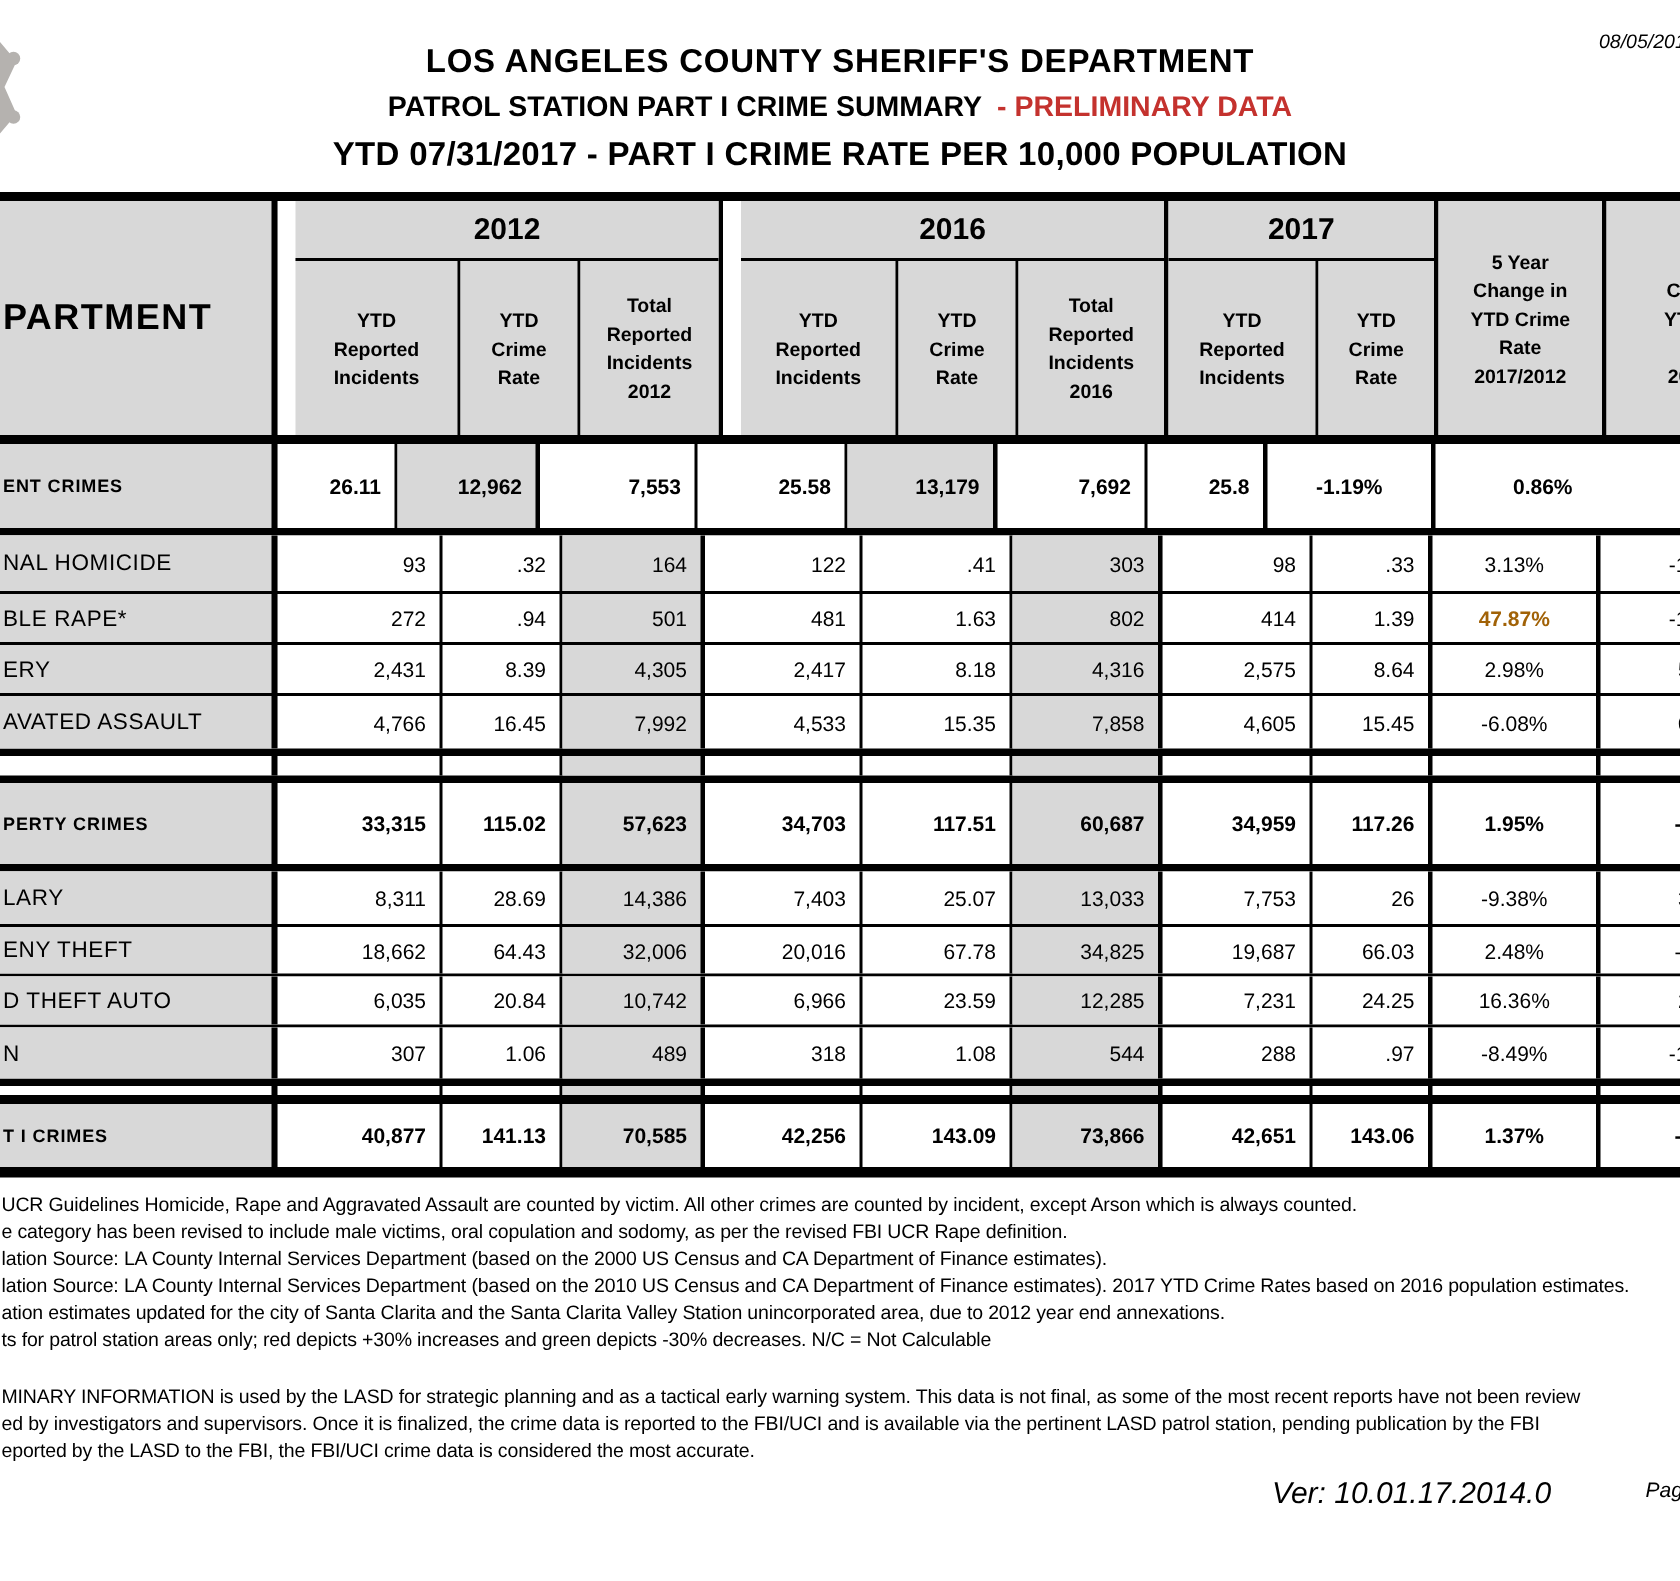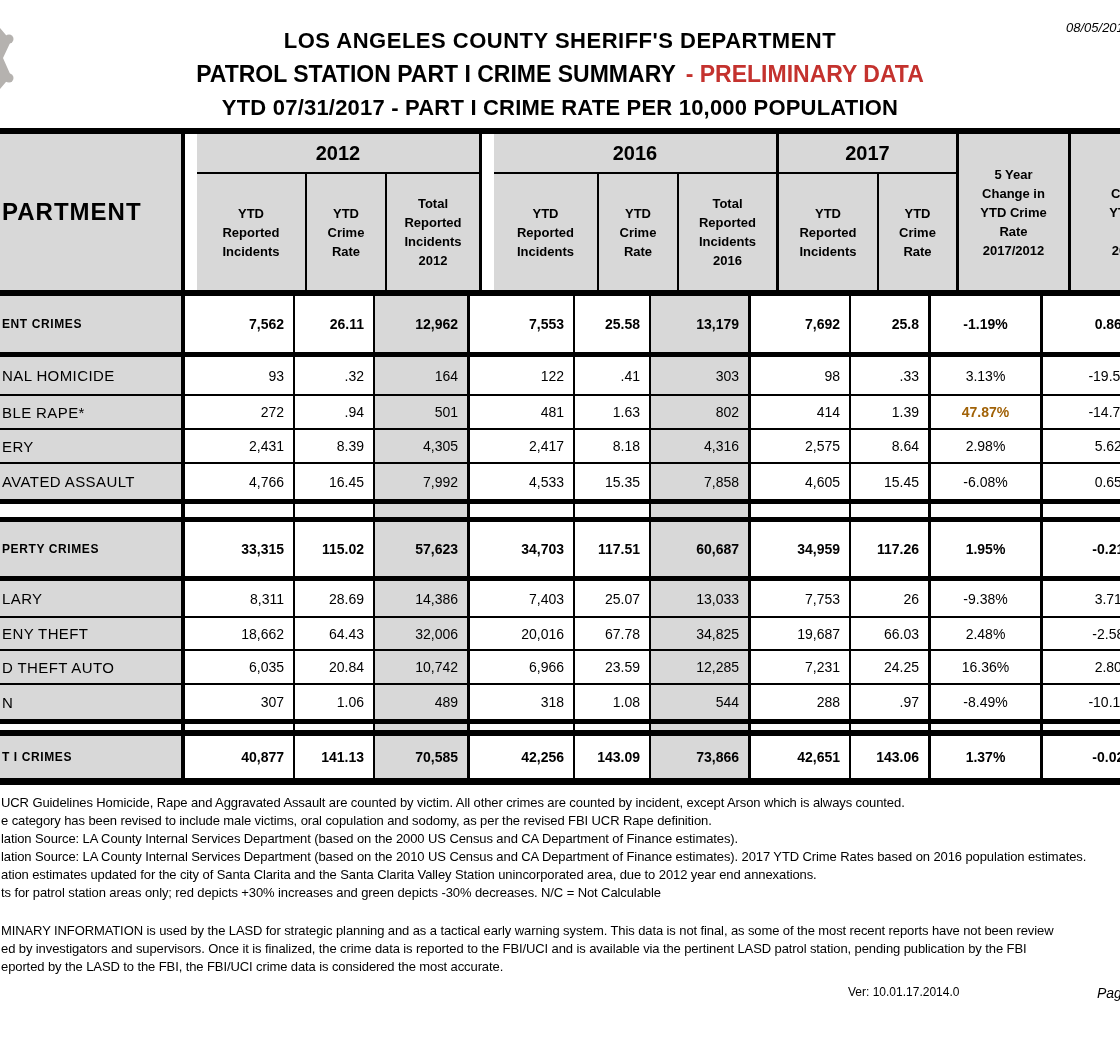--- a/index.html
+++ b/index.html
@@ -1,37 +1,37 @@
 <!DOCTYPE html>
 <html><head>
 <meta charset="utf-8">
 <style>
   html,body{margin:0;padding:0;background:#fff;}
   .viewport{position:relative;width:1120px;height:1054px;overflow:hidden;background:#ffffff;
             font-family:"Liberation Sans",sans-serif;color:#000;}
   
   .doc-header{position:absolute;top:28px;left:0;width:1120px;text-align:center;}
   .h1{font-size:22px;font-weight:bold;letter-spacing:.5px;}
-  .h2{font-size:23px;font-weight:bold;margin-top:7px;}
+  .h2{font-size:19px;font-weight:bold;margin-top:7px;}
   .h2 .flag{color:#c4322e;margin-left:10px;}
   .h3{font-size:22px;font-weight:bold;margin-top:7px;letter-spacing:.2px;}
   .print-date{position:absolute;top:20px;left:1066px;font-size:13px;font-style:italic;white-space:nowrap;}
   
   .table-wrap{position:absolute;top:128px;left:0;width:1190px;}
   .bar{background:#000;width:1190px;}
   .trow{display:flex;width:1190px;background:#fff;box-sizing:border-box;}
   .bb{border-bottom:2px solid #000;}
   .cell{box-sizing:border-box;flex:0 0 auto;height:100%;display:flex;align-items:center;
         border:0 solid #000;font-size:14px;}
   .cl{width:185px;border-right-width:4px;}
   .c1{width:110px;border-right-width:2px;}
   .c2{width:80px;border-right-width:2px;}
   .c3{width:95px;border-right-width:3px;}
   .c4{width:105px;border-right-width:2px;}
-  .c5{width:76px;border-right-width:2px;}
+  .c5{width:100px;border-right-width:2px;}
   .c6{width:100px;border-right-width:3px;}
   .c7{width:100px;border-right-width:2px;}
   .c8{width:80px;border-right-width:3px;}
   .c9{width:112px;border-right-width:3px;}
   .c10{width:143px;}
   .g{background:#d8d8d8;}
   .num{justify-content:flex-end;padding-right:9px;}
   .pct{justify-content:center;}
   .lab{padding-left:2px;font-size:15px;letter-spacing:.4px;white-space:nowrap;}
   .r-sec .num,.r-sec .pct,.r-tot .num,.r-tot .pct{font-weight:bold;}
@@ -56,21 +56,21 @@
   .s105{width:105px;border-right-width:2px;}
   .s97{width:97px;}
   .s100{width:100px;border-right-width:2px;}
   .s77{width:77px;}
   .h5{width:112px;border-right-width:3px;}
   .h1y{width:143px;}
   
   .fnwrap{position:absolute;top:794px;left:1px;width:1250px;}
   .fn{font-size:13px;line-height:18px;white-space:nowrap;letter-spacing:-.1px;}
   .disc{margin-top:20px;}
-  .footer-ver{position:absolute;top:985px;left:848px;font-size:12px;white-space:nowrap;}
+  .footer-ver{position:absolute;top:985px;left:848px;font-size:20px;font-style:italic;white-space:nowrap;}
   .footer-page{position:absolute;top:985px;left:1097px;font-size:14px;font-style:italic;white-space:nowrap;}
   .logo{position:absolute;left:0;top:26px;}
 </style>
 </head>
 <body>
 
 <div class="viewport">
 
   <svg class="logo" width="16" height="66" viewBox="0 0 16 66">
     <circle cx="9" cy="13" r="4.5" fill="#b5b2af"></circle>
@@ -143,21 +143,20 @@
 Change in
 YTD Crime
 Rate
 2017/2016</div>
     </div>
 
     <div class="bar" style="height:6px"></div>
 
     <div class="trow r-sec" style="height:56px">
       <div class="cell cl g lab">ENT CRIMES</div>
-      <div class="cell c1 num">7,562</div>
       <div class="cell c2 num">26.11</div>
       <div class="cell c3 g num">12,962</div>
       <div class="cell c4 num">7,553</div>
       <div class="cell c5 num">25.58</div>
       <div class="cell c6 g num">13,179</div>
       <div class="cell c7 num">7,692</div>
       <div class="cell c8 num">25.8</div>
       <div class="cell c9 pct">-1.19%</div>
       <div class="cell c10 pct">0.86%</div>
     </div>

